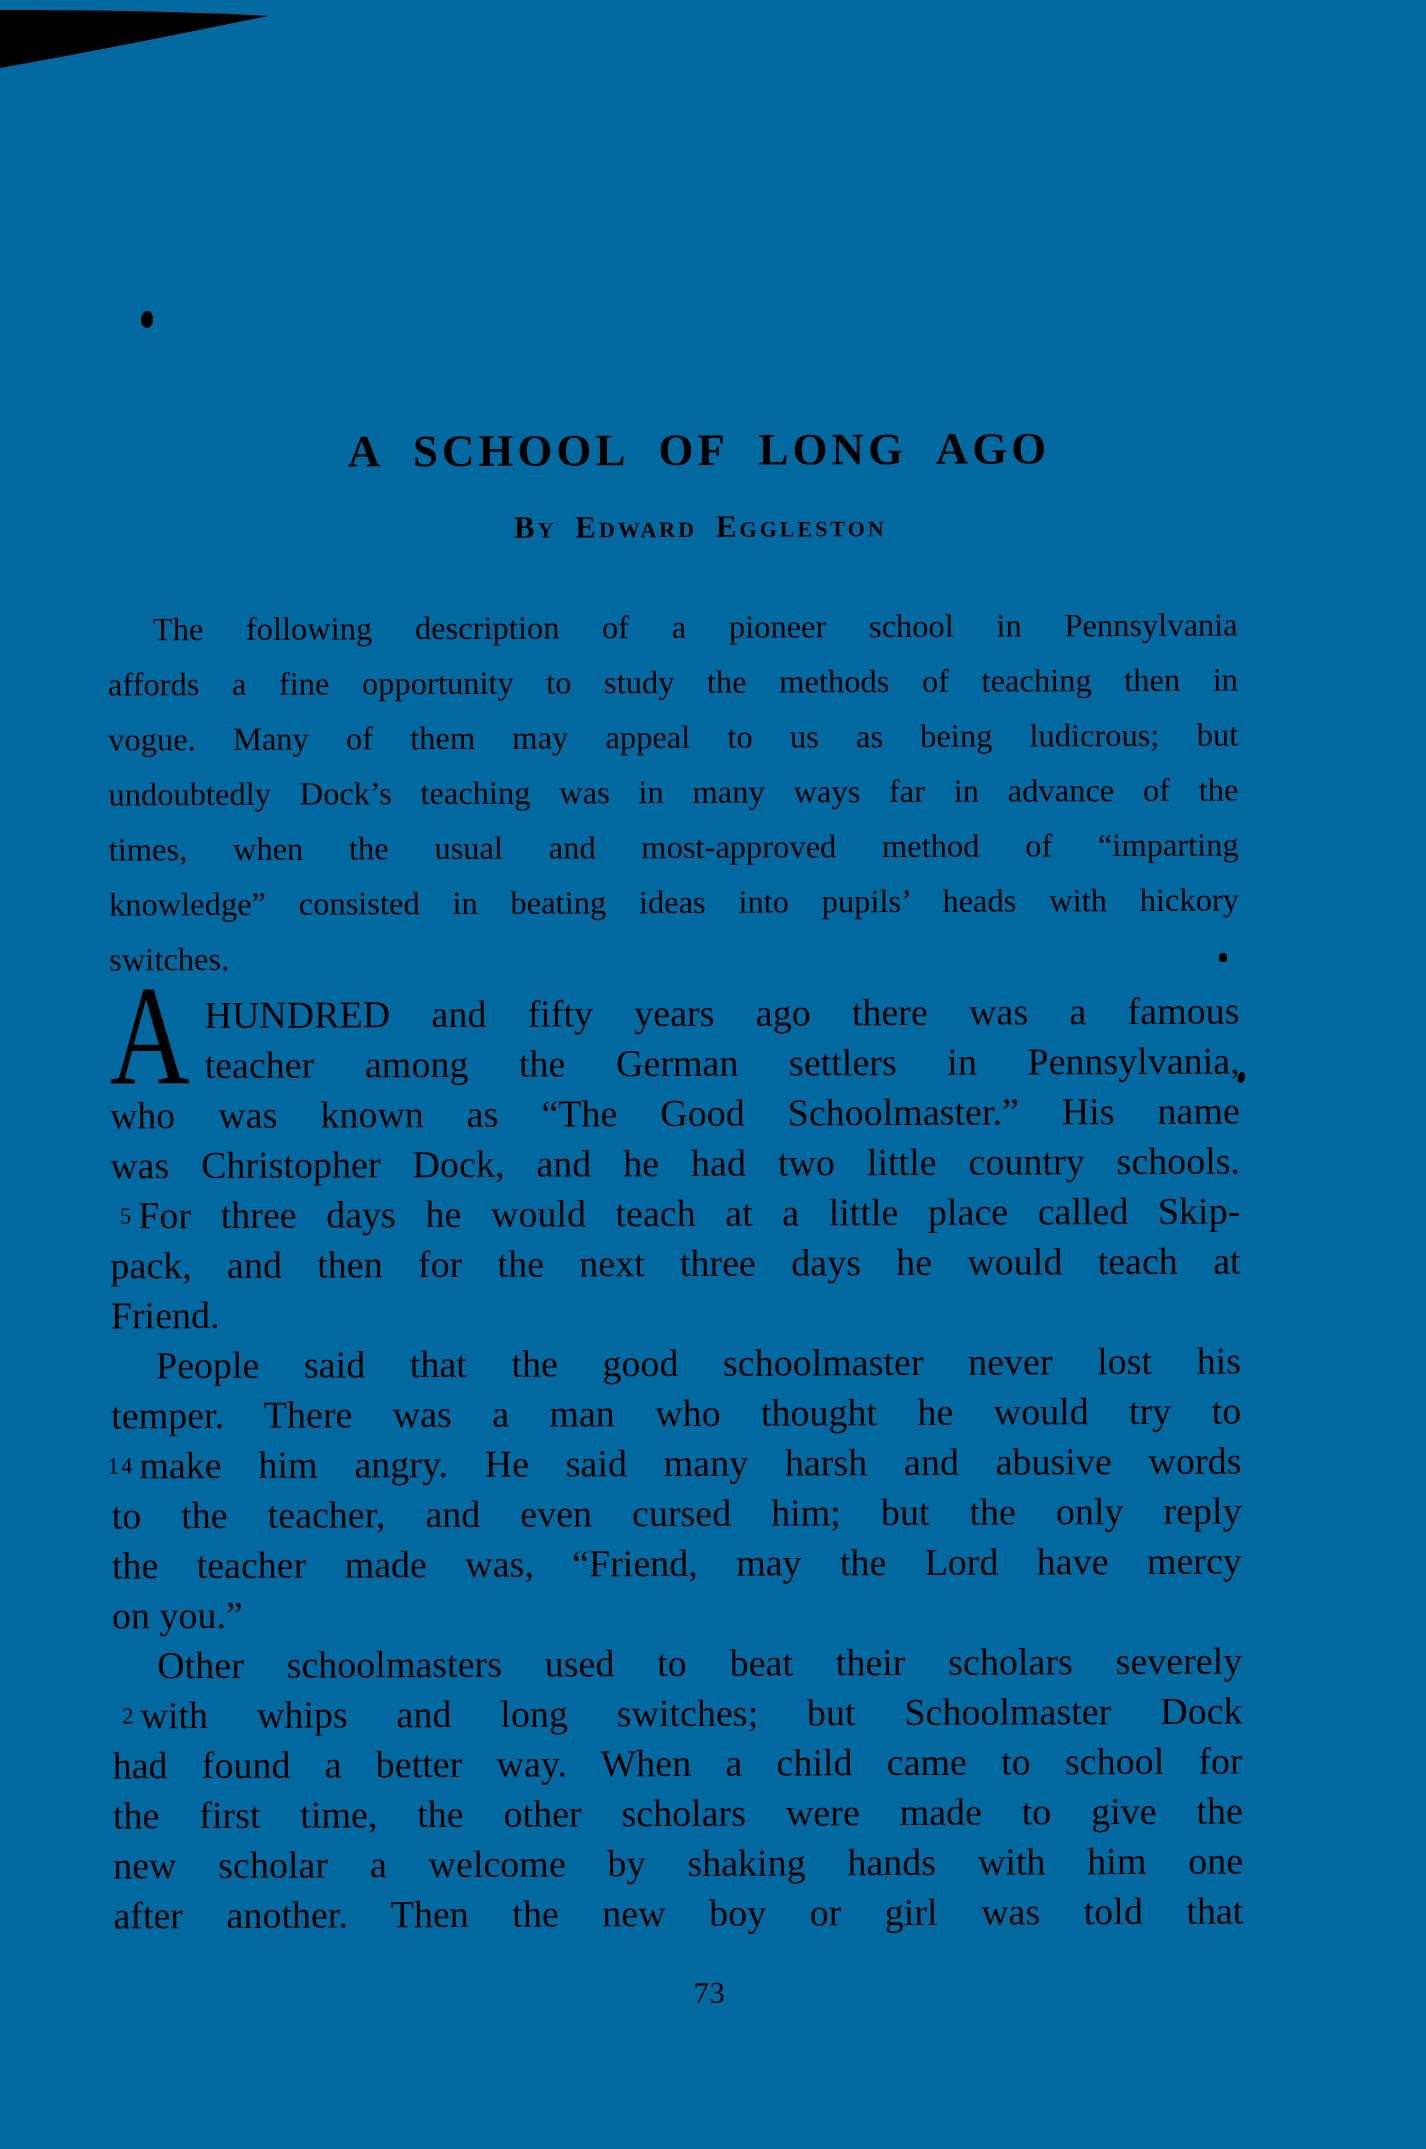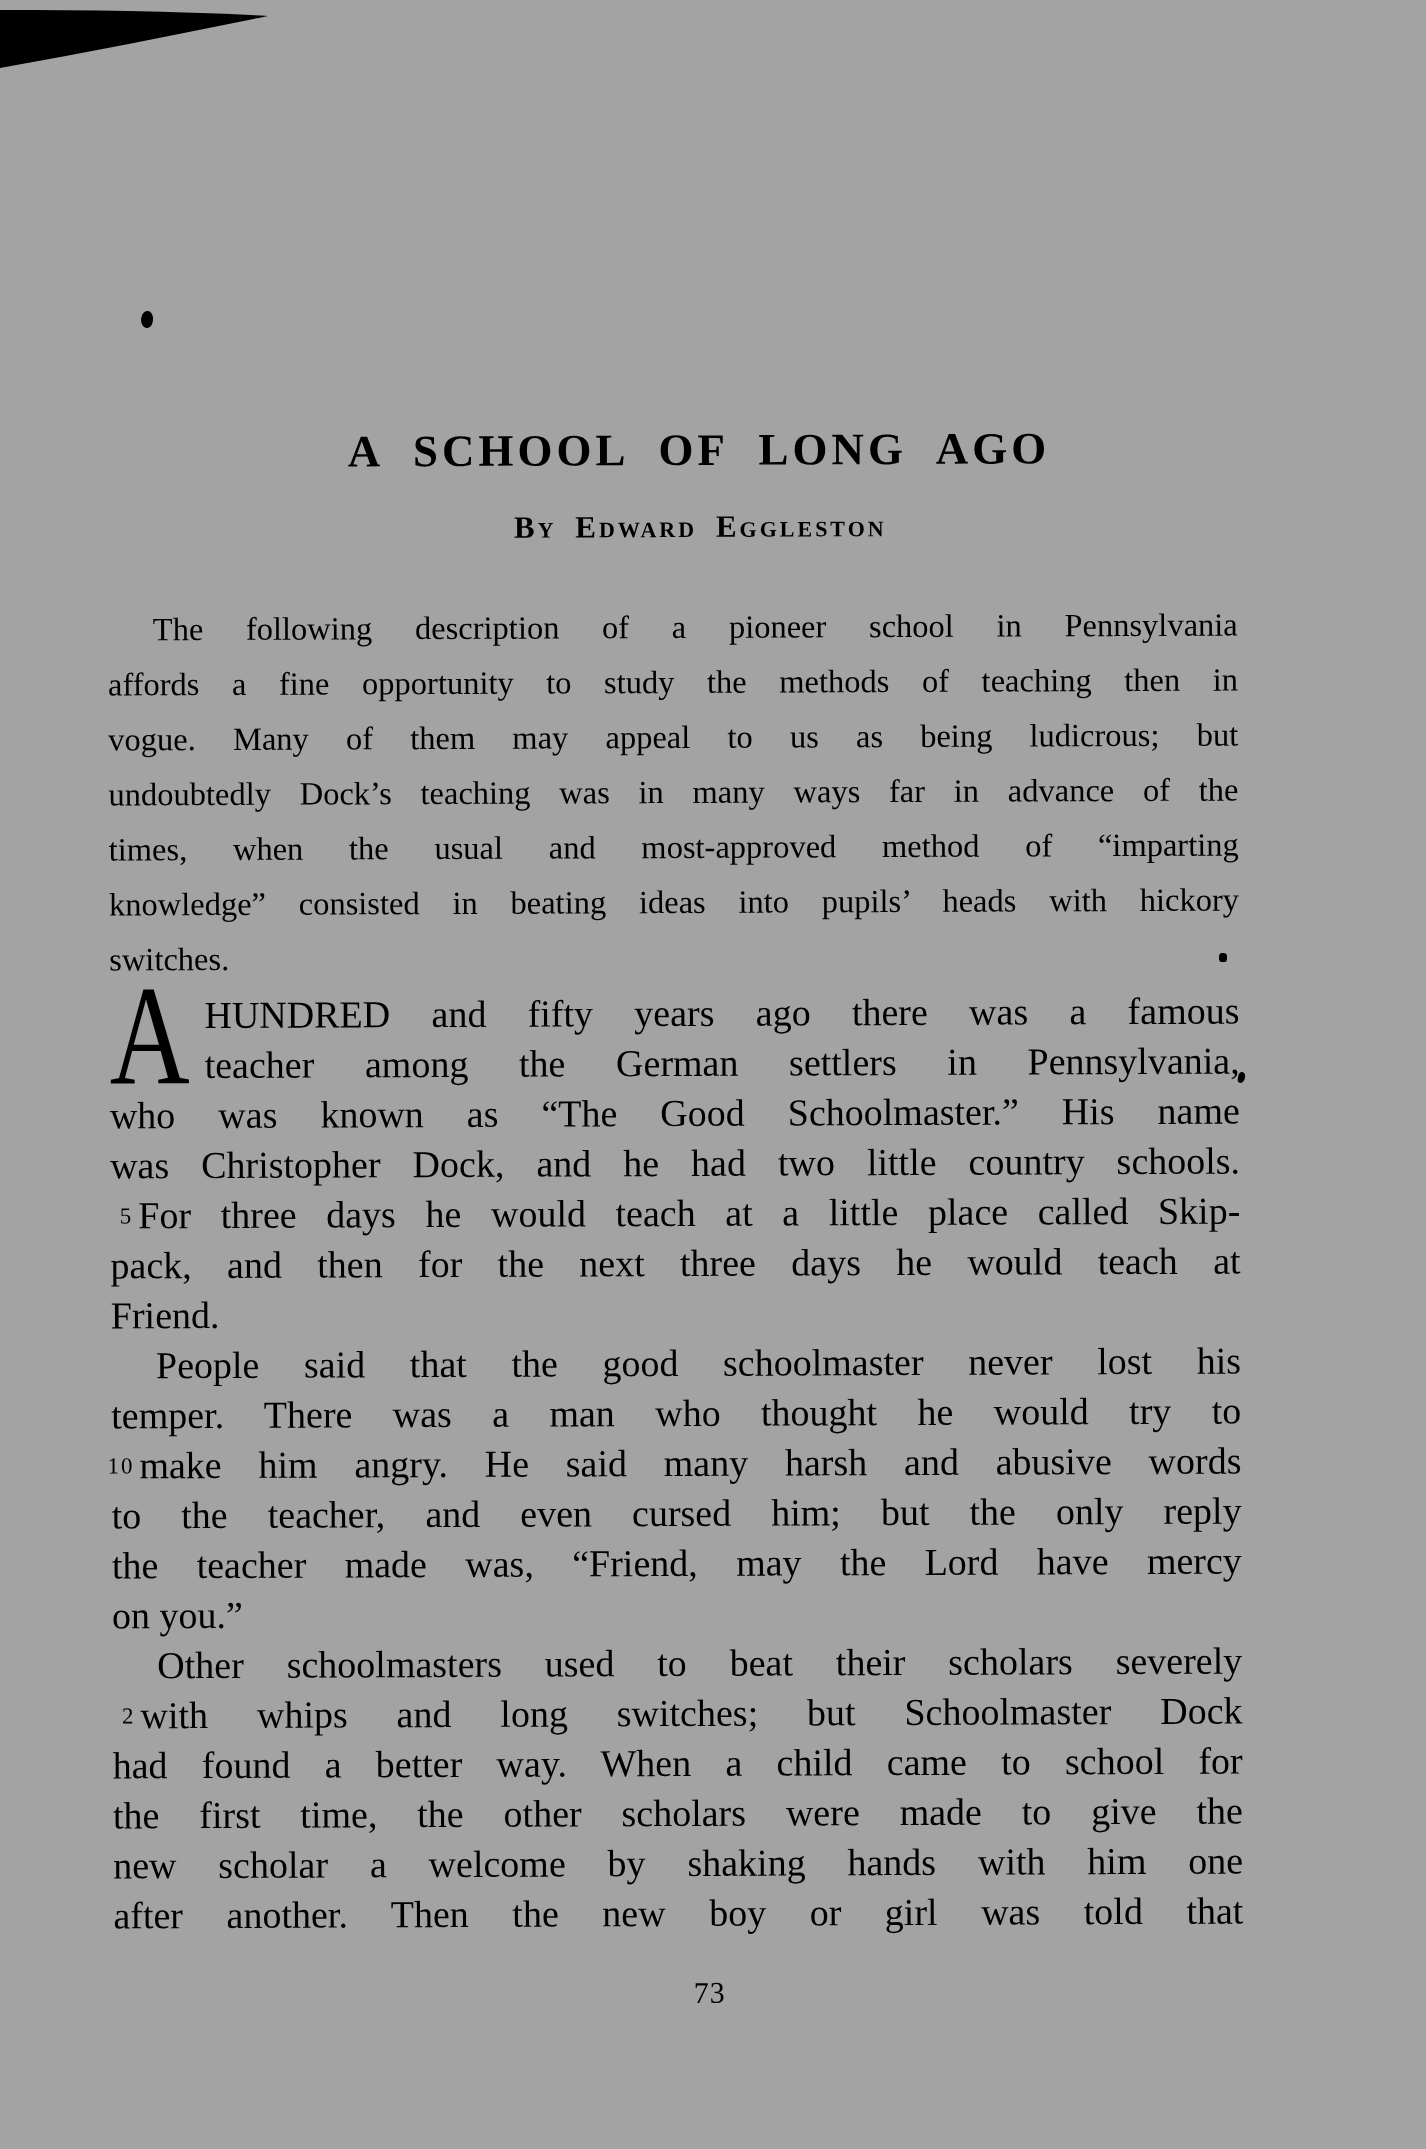--- a/index.html
+++ b/index.html
@@ -1,18 +1,18 @@
 <!DOCTYPE html>
 <html><head>
 <meta charset="utf-8">
 <style>
   html,body { margin:0; padding:0; background:#e8e8e8; }
   .page {
     position:relative; width:1426px; height:2149px;
-    background:#a3a3a3; color:#000;
+    background:#0369a1; color:#000;
     font-family:"Liberation Serif", serif;
     overflow:hidden; margin:0 auto;
   }
   
   .corner-artifact { position:absolute; left:0; top:0; }
   .ink-dot {
     position:absolute; left:141px; top:311px; width:12px; height:17px;
     background:#000; border-radius:50% 50% 46% 54%; transform:rotate(6deg);
   }
   .stray-period {
@@ -98,21 +98,21 @@
       <div class="dropcap">A</div>
     <div class="line beside-drop"><span>HUNDRED and fifty years ago there was a famous</span></div>
         <div class="line beside-drop"><span>teacher among the German settlers in Pennsylvania,</span></div>
         <div class="line"><span>who was known as “The Good Schoolmaster.” His name</span></div>
         <div class="line"><span>was Christopher Dock, and he had two little country schools.</span></div>
         <div class="line numbered"><span class="lnum">5</span><span>For three days he would teach at a little place called Skip-</span></div>
         <div class="line"><span>pack, and then for the next three days he would teach at</span></div>
         <div class="line last"><span>Friend.</span></div>
         <div class="line indent"><span>People said that the good schoolmaster never lost his</span></div>
         <div class="line"><span>temper. There was a man who thought he would try to</span></div>
-        <div class="line numbered"><span class="lnum">10</span><span>make him angry. He said many harsh and abusive words</span></div>
+        <div class="line numbered"><span class="lnum">14</span><span>make him angry. He said many harsh and abusive words</span></div>
         <div class="line"><span>to the teacher, and even cursed him; but the only reply</span></div>
         <div class="line"><span>the teacher made was, “Friend, may the Lord have mercy</span></div>
         <div class="line last"><span>on you.”</span></div>
         <div class="line indent"><span>Other schoolmasters used to beat their scholars severely</span></div>
         <div class="line numbered"><span class="lnum">2</span><span>with whips and long switches; but Schoolmaster Dock</span></div>
         <div class="line"><span>had found a better way. When a child came to school for</span></div>
         <div class="line"><span>the first time, the other scholars were made to give the</span></div>
         <div class="line"><span>new scholar a welcome by shaking hands with him one</span></div>
         <div class="line"><span>after another. Then the new boy or girl was told that</span></div>
       </div>

